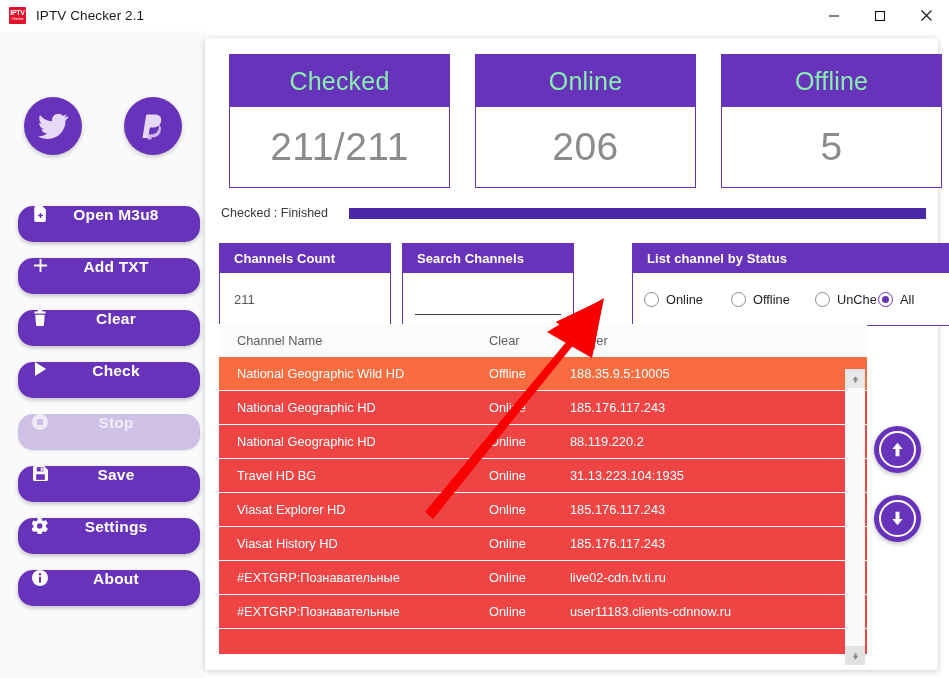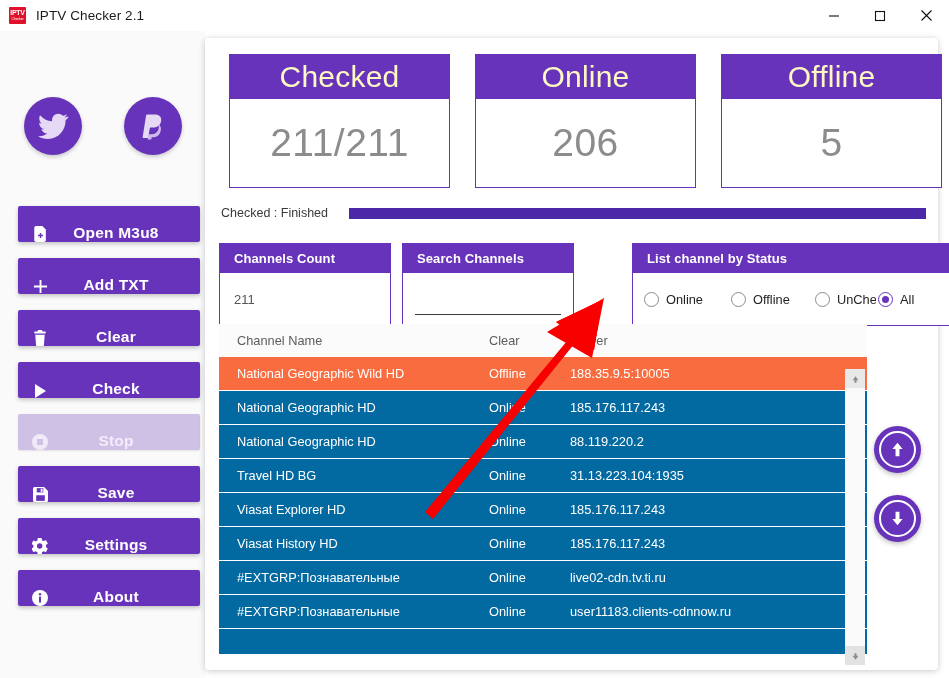--- a/index.html
+++ b/index.html
@@ -39,23 +39,23 @@
   .social-circle {
     width: 58px; height: 58px; border-radius: 50%; background: #6833bb;
     display: flex; align-items: center; justify-content: center;
     box-shadow: 0 2px 4px rgba(0,0,0,0.20);
   }
   .social-circle svg { display: block; }
 
   .btn-list { position: absolute; left: 18px; top: 175px; width: 182px; }
   .sbtn {
     position: relative; width: 182px; height: 36px; margin-bottom: 16px;
-    background: #6833bb; border: none; border-radius: 2px;
+    background: #6833bb; border: none; border-radius: 15px;
     box-shadow: 0 2px 4px rgba(0,0,0,0.22);
-    display: flex; align-items: flex-end; cursor: pointer;
+    display: flex; align-items: flex-start; cursor: pointer;
   }
   .sbtn.disabled { background: #cfc0e6; box-shadow: 0 1px 2px rgba(0,0,0,0.10); cursor: default; }
   .sbtn .bicon {
     width: 44px; display: flex; align-items: center; justify-content: center; flex: none;
   }
   .sbtn .bicon svg { display: block; }
   .sbtn .blabel {
     flex: 1; text-align: center; padding-right: 30px;
     color: #ffffff; font-size: 15.5px; font-weight: bold; letter-spacing: 0.2px;
   }
@@ -68,23 +68,23 @@
     box-shadow: 0 1px 6px rgba(0,0,0,0.22);
   }
 
   
   .stats { position: absolute; left: 24px; top: 16px; display: flex; gap: 25px; }
   .stat {
     width: 221px; height: 134px; border: 1.3px solid #6833bb;
     background: #ffffff; display: flex; flex-direction: column;
   }
   .stat-head {
-    height: 44px; background: #6833bb; color: #fef9c3;
+    height: 52px; background: #6833bb; color: #86efac;
     display: flex; align-items: center; justify-content: center;
-    font-size: 30px; letter-spacing: 0.2px;
+    font-size: 25px; letter-spacing: 0.2px;
   }
   .stat-val {
     flex: 1; display: flex; align-items: center; justify-content: center;
     color: #8c8c8c; font-size: 39px; letter-spacing: 0.5px;
   }
 
   
   .status-row { position: absolute; left: 16px; top: 162px; width: 705px; height: 26px; display: flex; align-items: center; }
   .status-label { font-size: 12.5px; color: #3a3a3a; white-space: nowrap; }
   .progress-outer {
@@ -131,21 +131,21 @@
     height: 33px; background: #fbfbfb; display: flex; align-items: center;
     color: #5d5d5d; font-size: 12.8px;
   }
   .c-name { width: 270px; padding-left: 18px; }
   .c-stat { width: 81px; }
   .c-srv  { flex: 1; }
   .trow {
     height: 34px; display: flex; align-items: center;
     color: #ffffff; font-size: 12.8px; border-bottom: 1.5px solid #ffffff;
   }
-  .trow.online  { background: #0369a1; align-items: center; }
+  .trow.online  { background: #ef4444; align-items: center; }
   .trow.offline { background: #f96c3f; }
   .trow .c-name { }
 
   
   .vscroll { position: absolute; left: 845px; top: 369px; width: 20px; height: 296px; background: #fafafa; }
   .vs-btn { width: 20px; height: 19px; background: #e8e8e8; display: flex; align-items: center; justify-content: center; }
   .vs-btn.bot { position: absolute; bottom: 0; left: 0; background: #e2e2e2; }
   .vs-track { position: absolute; top: 19px; bottom: 19px; left: 0; width: 20px; background: #fafafa; }
 
   

